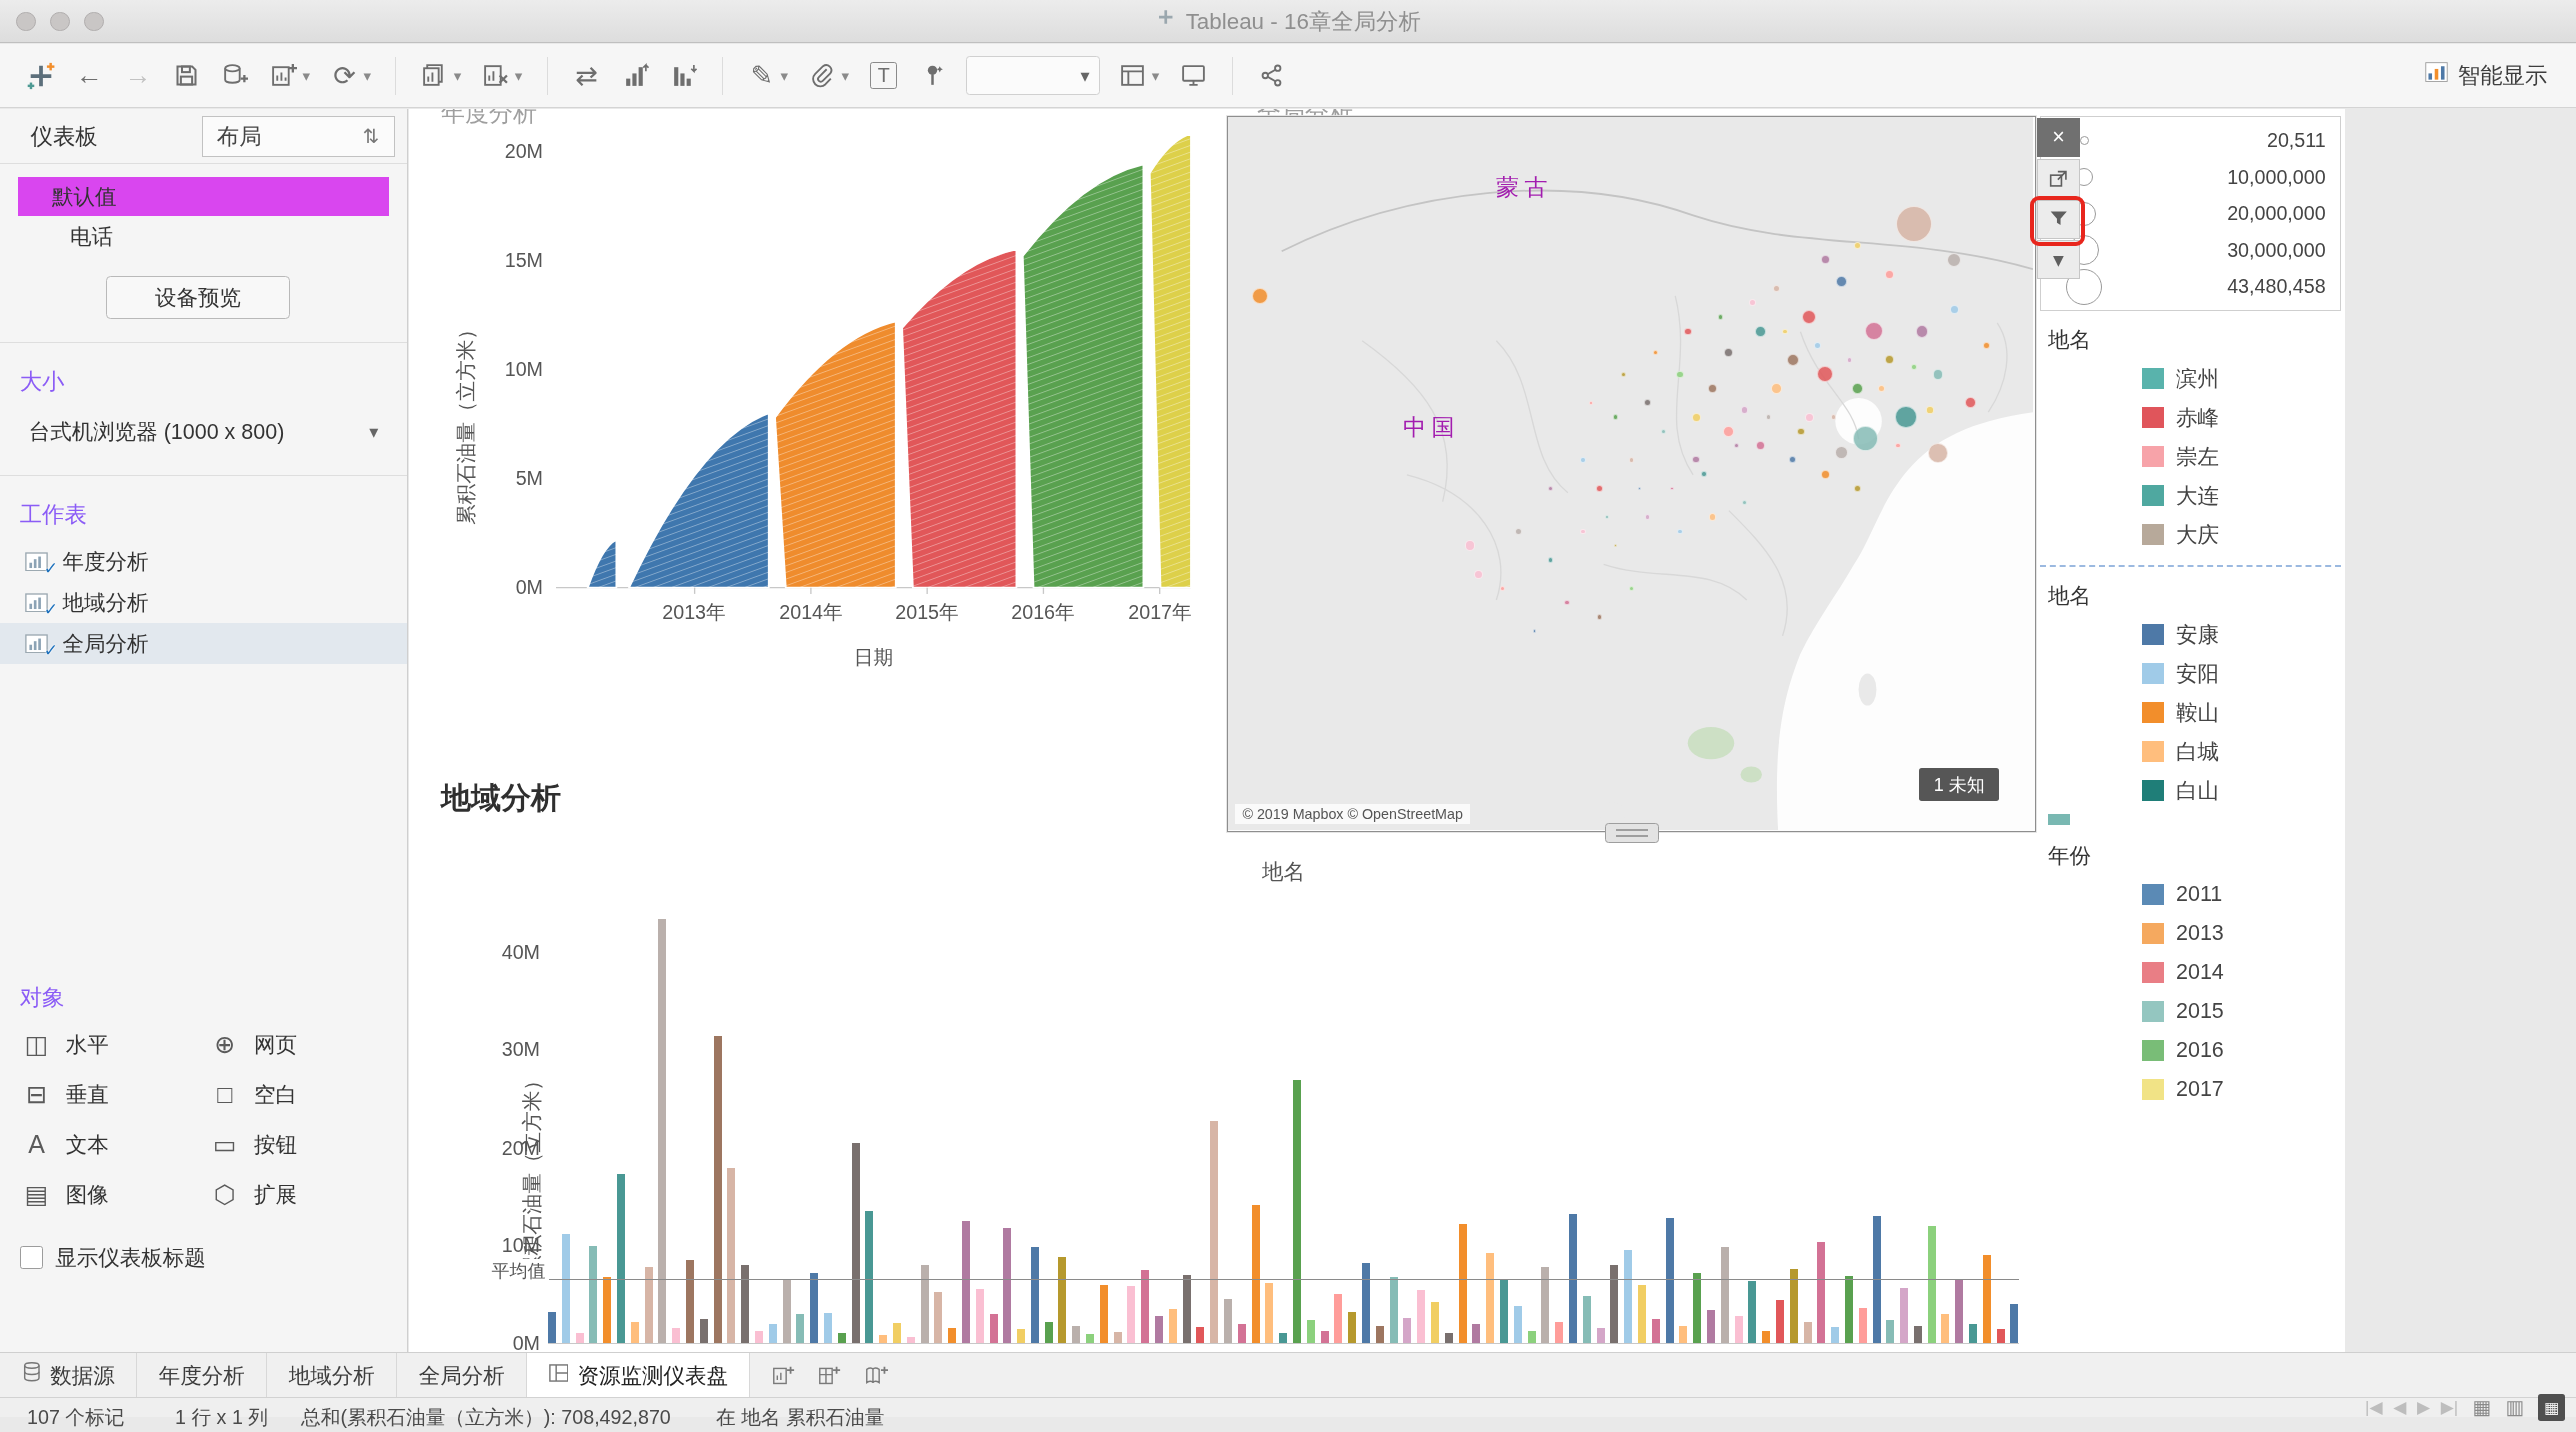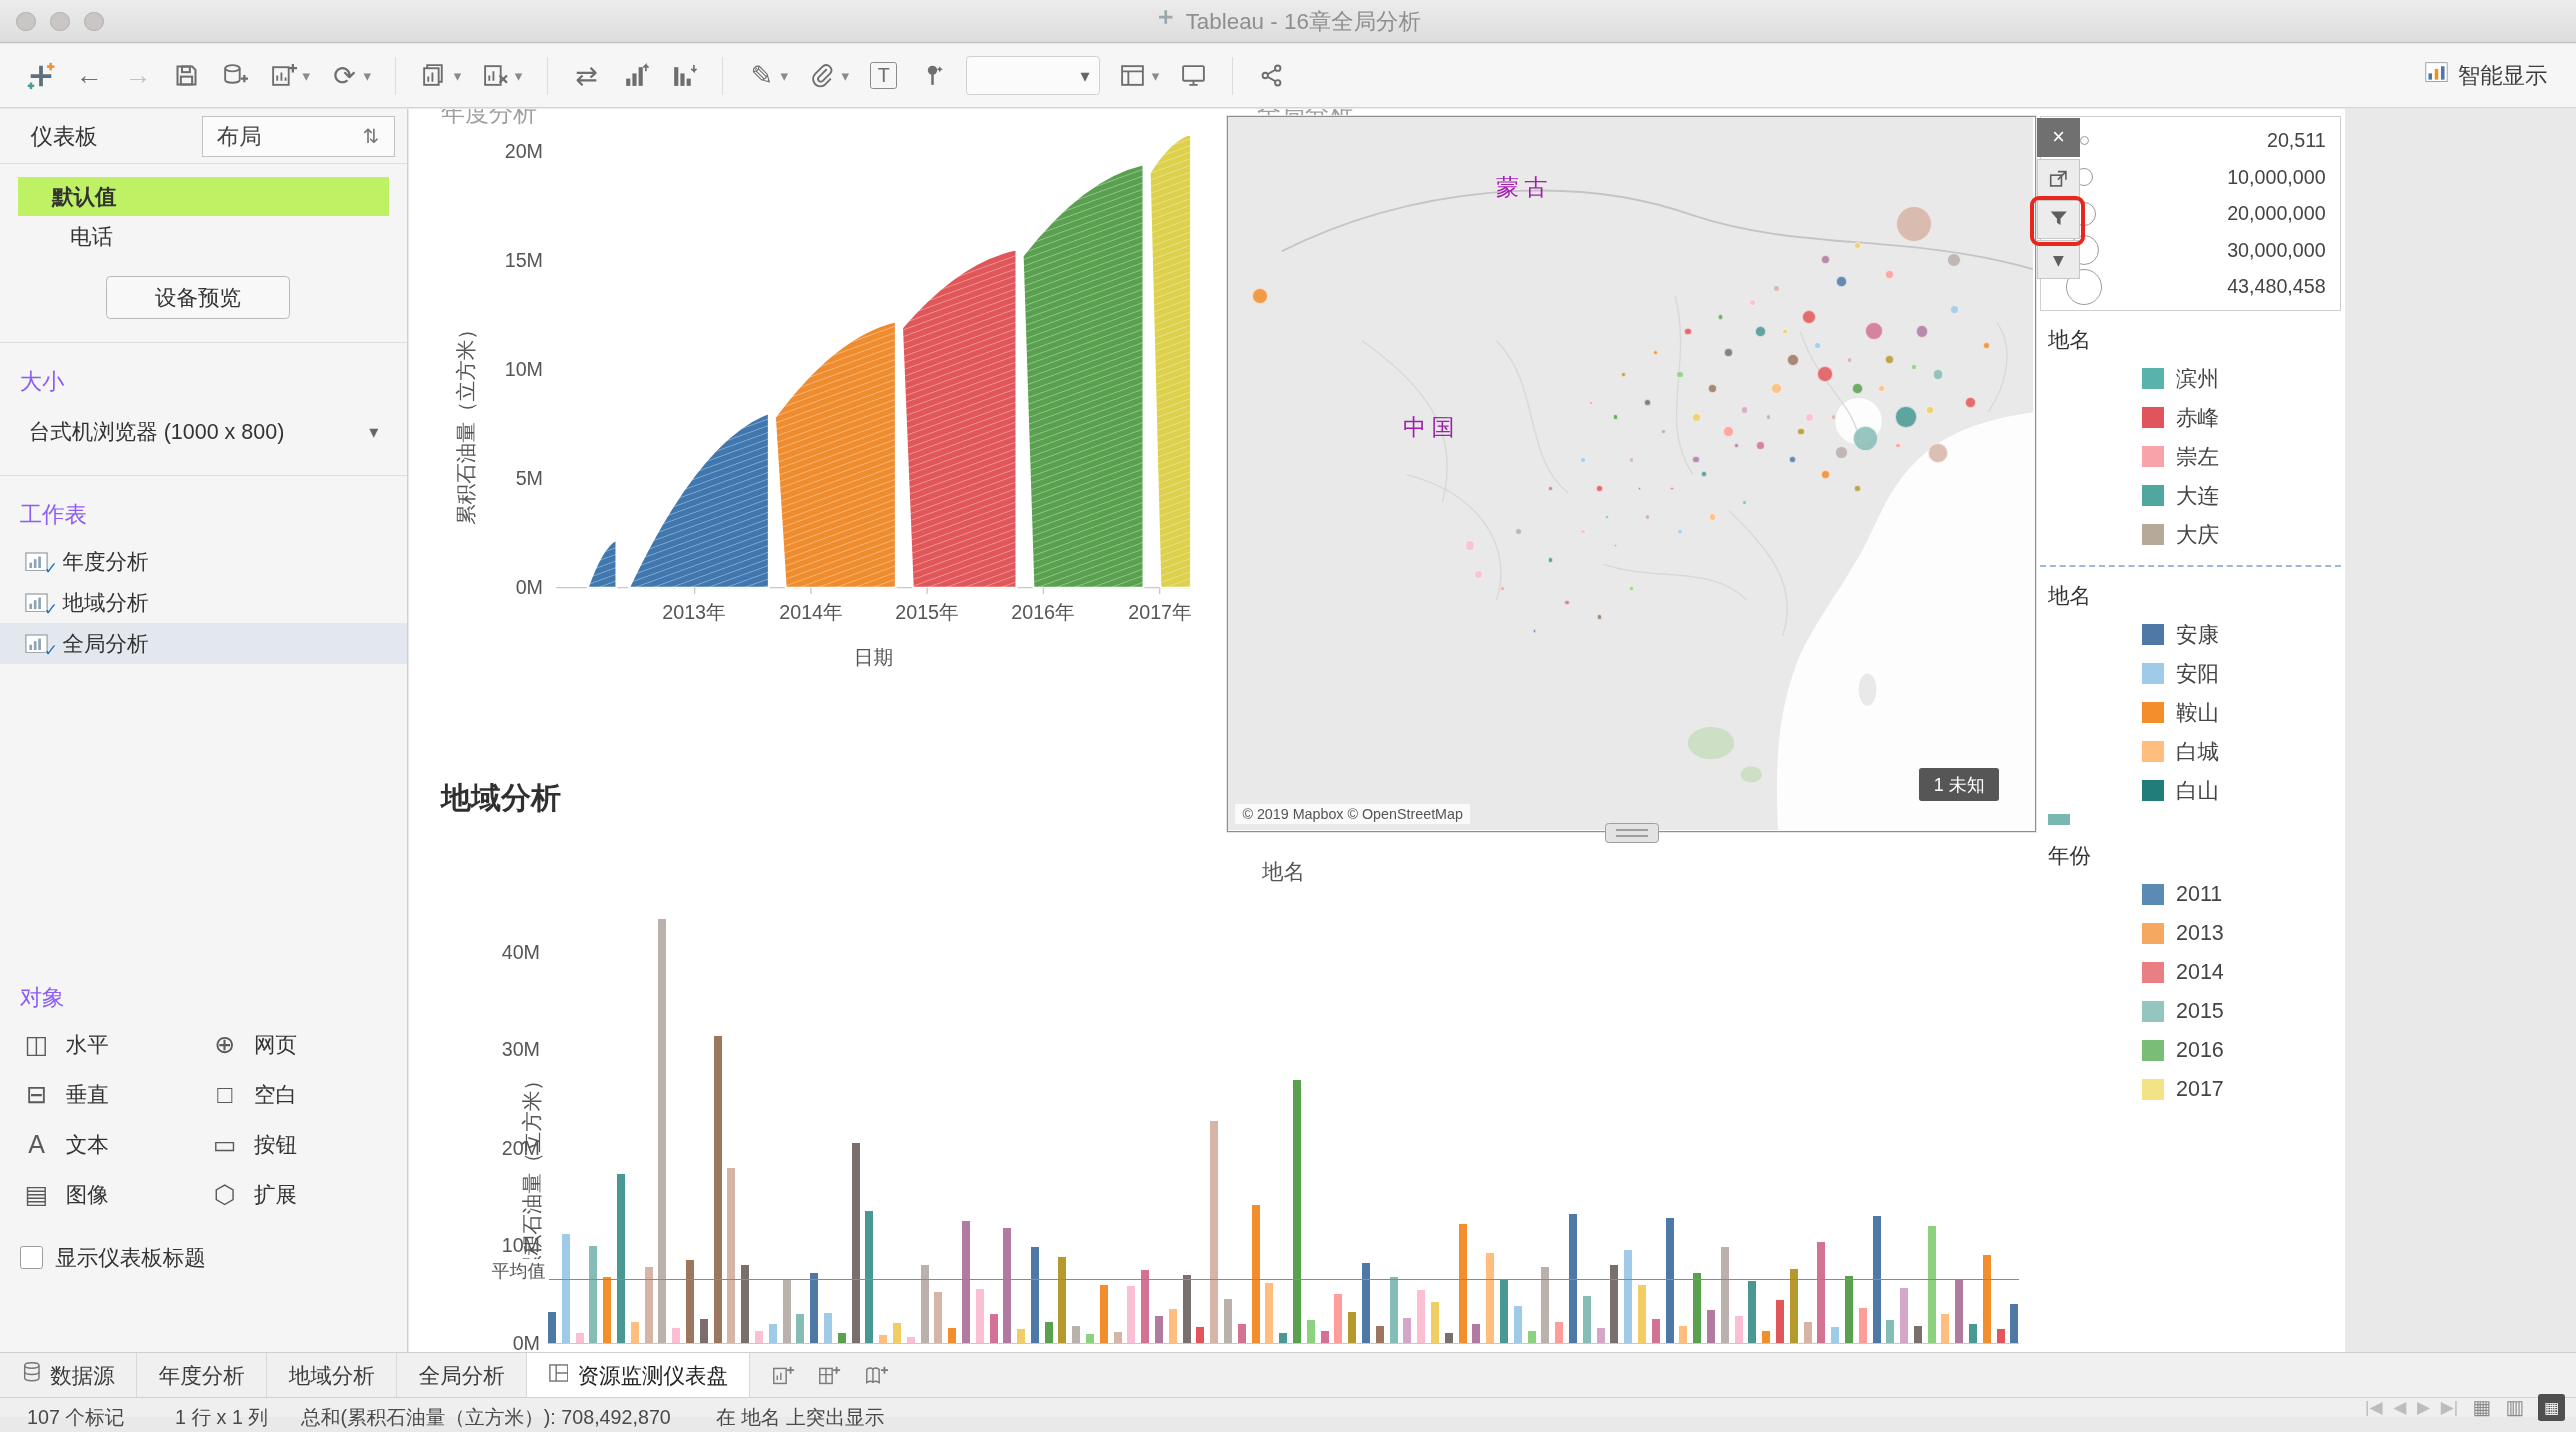--- a/index.html
+++ b/index.html
@@ -22,21 +22,21 @@
   .tbox{border:0.9px solid #8a8a8a;border-radius:2.7px;width:27px;height:27px;display:flex;align-items:center;justify-content:center;font-size:19.7px;color:#6e6e6e;}
   .showme{margin-left:auto;display:flex;align-items:center;gap:9px;color:#3d3d3d;font-size:22.4px;padding:7.2px 10.7px;}
 
   
   .sidebar{position:absolute;left:0;top:109px;width:408px;height:1243px;background:#f5f5f5;border-right:0.9px solid #cfcfcf;overflow:hidden;}
   .pane-tabs{height:55px;border-bottom:0.9px solid #dedede;display:flex;align-items:center;padding:0 12.5px;}
   .pt-dash{padding:0 18px;font-size:22.4px;color:#333;}
   .pt-layout{margin-left:auto;width:193px;height:41px;border:0.9px solid #c2c2c2;background:#fbfbfb;display:flex;align-items:center;justify-content:space-between;padding:0 14.3px;font-size:22.4px;color:#444;}
   .pt-sorticon{color:#777;font-size:19.7px;}
   .preset-row{margin:12.5px 18px 0;height:39px;display:flex;align-items:center;padding-left:34px;font-size:21.5px;}
-  .preset-row.sel{background:#bef264;font-weight:bold;}
+  .preset-row.sel{background:#d946ef;}
   .preset-row.phone{padding-left:52px;margin-top:1.8px;}
   .devprev{margin:19.7px 0 0 106px;width:184px;height:43px;border:0.9px solid #b9b9b9;border-radius:4.5px;background:#f8f8f8;font-size:21.5px;color:#333;}
   .sep{border:none;border-top:0.9px solid #dedede;margin:23px 0 0;}
   .sec-label{margin:23px 0 0 19.7px;font-size:22.4px;color:#8b5cf6;}
   .size-dd{margin:14.3px 18px 0;height:41px;display:flex;align-items:center;justify-content:space-between;padding:0 10.7px;color:#333;}
   .dd-caret{color:#666;font-size:18px;}
   #sheet-list{margin-top:10.7px;}
   .sheet-row{height:41px;display:flex;align-items:center;gap:12.5px;padding-left:25px;}
   .sheet-row.sel{background:#e2e8ee;}
   .sheet-ic{position:relative;display:flex;width:25px;}
@@ -832,21 +832,21 @@
             <path d="M18 7h8M22 3v8" stroke-width="2"></path>
           </svg>
         </span>
     </div>
   </div>
 
   <div class="statusbar">
     <span class="sb-item" style="left:27px">107 个标记</span>
     <span class="sb-item" style="left:175px">1 行 x 1 列</span>
     <span class="sb-item" style="left:301px">总和(累积石油量（立方米）): 708,492,870</span>
-    <span class="sb-item" style="left:716px">在 地名 上突出显示</span>
+    <span class="sb-item" style="left:716px">在 地名 累积石油量</span>
     <span class="sb-right">
       <span class="pager">
         <span>|◀</span>
         <span>◀</span>
         <span>▶</span>
         <span>▶|</span>
       </span>
       <span class="viewic">▦</span>
       <span class="viewic">▥</span>
       <span class="darksq">▦</span>

